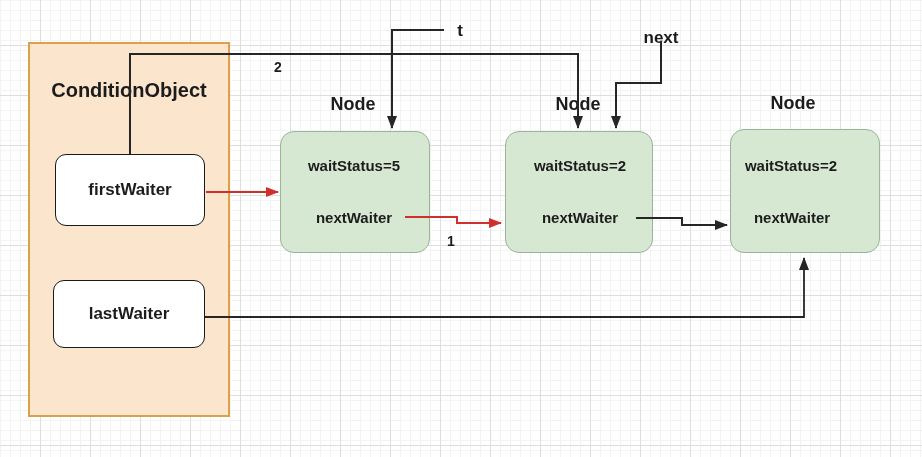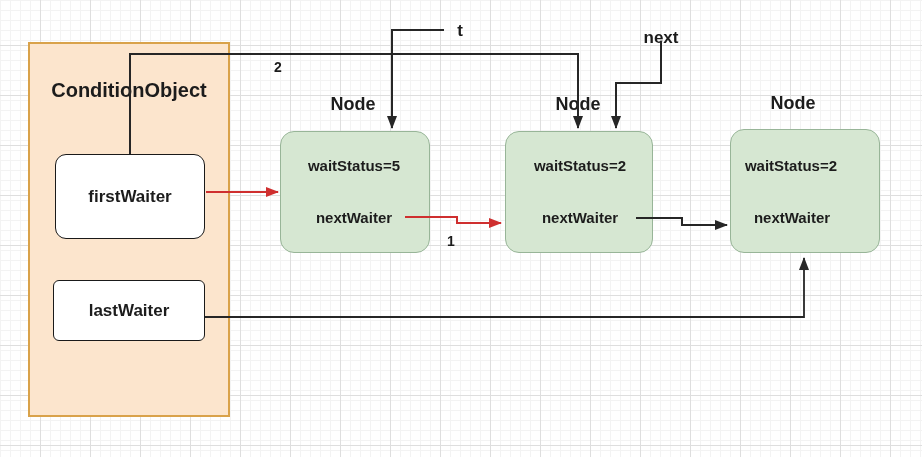--- a/index.html
+++ b/index.html
@@ -26,22 +26,22 @@
   }
   .cond-title{
     left:28px;top:79px;width:202px;
     text-align:center;font-size:20px;font-weight:bold;
   }
   .white-field{
     background:#ffffff;border:1.6px solid #1a1a1a;border-radius:11px;
     box-sizing:border-box;display:flex;align-items:center;justify-content:center;
     font-size:17px;font-weight:bold;
   }
-  .first-waiter{left:55px;top:154px;width:150px;height:85px;}
-  .last-waiter{left:53px;top:280px;width:152px;height:61px;border-radius:6px;}
+  .first-waiter{left:55px;top:154px;width:150px;height:72px;}
+  .last-waiter{left:53px;top:280px;width:152px;height:68px;}
   .node-box{
     background:#d6e7d2;border:1.6px solid #98b598;border-radius:14px;
     box-sizing:border-box;
   }
   .node-1{left:280px;top:131px;width:150px;height:122px;}
   .node-2{left:505px;top:131px;width:148px;height:122px;}
   .node-3{left:730px;top:129px;width:150px;height:124px;}
   .ctr{transform:translateX(-50%);white-space:nowrap;}
   .node-title{font-size:18px;font-weight:bold;text-align:right;}
   .node-field{font-size:15px;font-weight:bold;}

